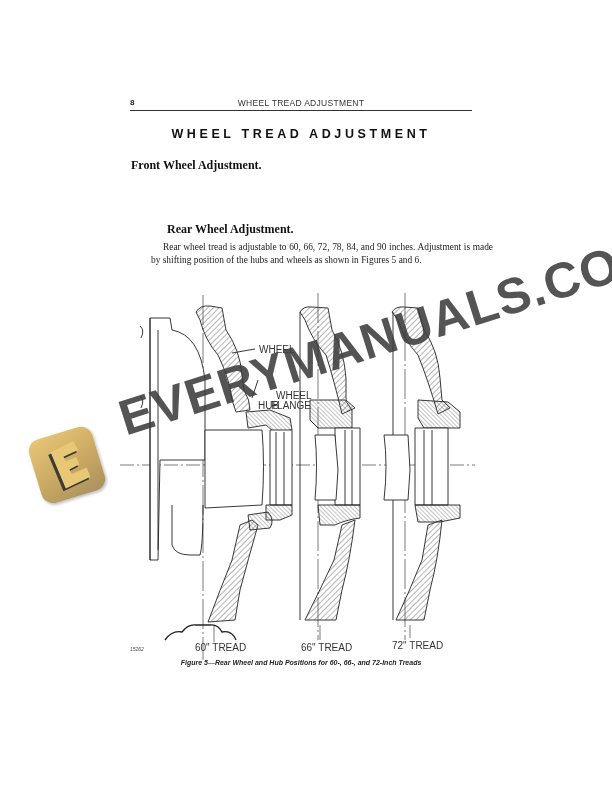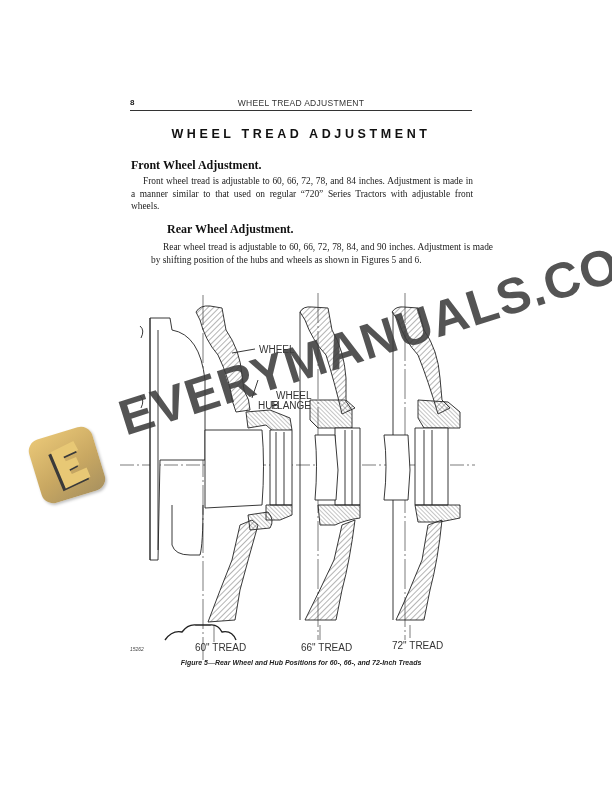--- a/index.html
+++ b/index.html
@@ -39,21 +39,20 @@
 <div class="page">
 
   <div class="running-head">
     <span class="pg">8</span>
     <span class="rt">WHEEL TREAD ADJUSTMENT</span>
   </div>
 
   <div class="title">WHEEL TREAD ADJUSTMENT</div>
 
   <div class="h2" style="top:158px;">Front Wheel Adjustment.</div>
-  <div class="para" style="top:175px; text-indent:12px;">Front wheel tread is adjustable to 60, 66, 72, 78, and 84 inches. Adjustment is made in a manner similar to that used on regular “720” Series Tractors with adjustable front wheels.</div>
 
   <div class="h2" style="top:222px;margin-left:36px;">Rear Wheel Adjustment.</div>
   <div class="para" style="top:241px; text-indent:12px;margin-left:20px;">Rear wheel tread is adjustable to 60, 66, 72, 78, 84, and 90 inches. Adjustment is made by shifting position of the hubs and wheels as shown in Figures 5 and 6.</div>
 
   <div class="figure">
     <svg width="612" height="380" viewBox="0 290 612 380" xmlns="http://www.w3.org/2000/svg">
       <defs>
         <pattern id="hatch" patternUnits="userSpaceOnUse" width="4" height="4" patternTransform="rotate(45)">
           <line x1="0" y1="0" x2="0" y2="4" stroke="#444" stroke-width="0.8"></line>
         </pattern>

